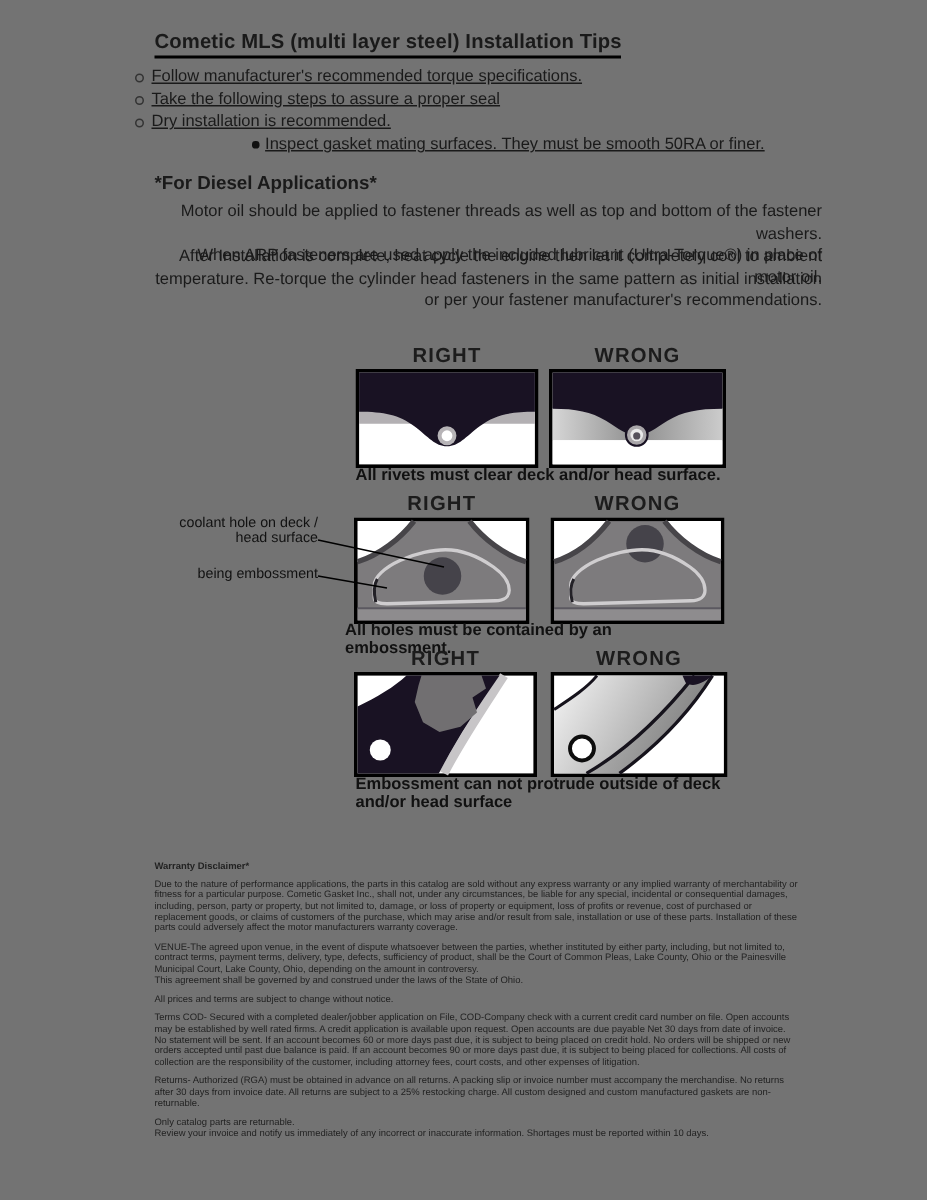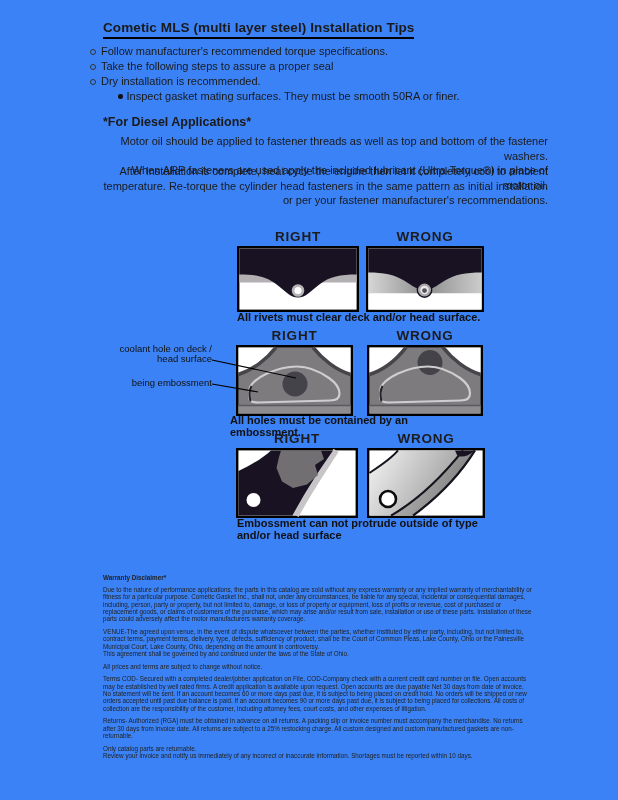--- a/index.html
+++ b/index.html
@@ -1,28 +1,28 @@
 <!DOCTYPE html>
 <html><head>
 <meta charset="utf-8">
 <style>
   html,body { margin:0; padding:0; background:#ffffff; }
   #page {
-    position:relative; width:618px; height:800px; background:#3b82f6;
+    position:relative; width:618px; height:800px; background:#737373;
     font-family:"Liberation Sans", sans-serif; color:#1a1a1a; overflow:hidden;
   }
   .title {
     position:absolute; left:103px; top:20px;
     font-size:13.5px; font-weight:700; letter-spacing:0.1px;
     border-bottom:2px solid #000; padding-bottom:2px;
   }
   .bullets { position:absolute; left:90px; top:44px; width:470px; font-size:11px; line-height:15px; }
-  .b-row { display:flex; align-items:flex-start; }
+  .b-row { display:flex; align-items:flex-start;text-decoration:underline; }
   .marker-o { flex:0 0 auto; width:4px; height:4px; border:1px solid #333; border-radius:50%; margin:5px 5px 0 0; }
-  .b-row.sub { margin-left:28px; }
+  .b-row.sub { margin-left:28px;justify-content:center; }
   .marker-f { flex:0 0 auto; width:4.5px; height:4.5px; background:#111; border-radius:50%; margin:5px 4px 0 0; }
   .diesel-h { position:absolute; left:103px; top:115px; font-size:12.5px; font-weight:700; }
   .para { position:absolute; left:103px; width:445px; font-size:11px; line-height:14.6px; white-space:pre-line;text-align:right; }
   #para1 { top:134px; } #para2 { top:164px; } #para-note { top:205px; }
   .panel-col { position:absolute; }
   .d-label { font-size:13.5px; font-weight:700; letter-spacing:0.8px; text-align:center; margin-bottom:2px; color:#1c1c1c; }
   .caption { position:absolute; font-size:11px; font-weight:700; line-height:11.5px; white-space:pre-line; color:#111; }
   .ptr-label { position:absolute; left:100px; width:112px; text-align:right; font-size:9.5px; line-height:9.5px; color:#111; }
   .legal { position:absolute; left:103px; top:574px; width:430px; color:#222; }
   .legal .lh { font-size:6.3px; font-weight:700; margin:0 0 5px 0; }
@@ -160,21 +160,21 @@
       <rect x="1.2" y="1.2" width="115.6" height="67.6" fill="#ffffff" stroke="#000000" stroke-width="2.4"></rect>
       <path d="M96,2.4 C74,30 51,52 24,67.6 L46,67.6 C70,50 92,28 108,2.4 Z" fill="url(#lg3)"></path>
       <path d="M31,2.4 H96 C74,30 51,52 24,67.6 H2.4 V25 C13,18 24,11 31,2.4 Z" fill="url(#lg2)"></path>
       <path d="M31,2.4 C24,11 13,18 2.4,25" stroke="#16131c" stroke-width="2" fill="none"></path>
       <path d="M96,2.4 C74,30 51,52 24,67.6" stroke="#16131c" stroke-width="2.2" fill="none"></path>
       <path d="M108,2.4 C92,28 70,50 46,67.6" stroke="#16131c" stroke-width="2.2" fill="none"></path>
       <path d="M88,2.4 H108 C100,9 94,10 90,7 Z" fill="#191223"></path>
       <circle cx="21" cy="51" r="8" fill="#ffffff" stroke="#0d0d0d" stroke-width="2.6"></circle>
     </svg>
   </div>
-  <div class="caption" style="left:237px; top:518px;">Embossment can not protrude outside of type
+  <div class="caption" style="left:237px; top:518px;">Embossment can not protrude outside of deck
 and/or head surface</div>
 
   <div class="legal">
     <div class="lh">Warranty Disclaimer*</div>
     <p class="lp">Due to the nature of performance applications, the parts in this catalog are sold without any express warranty or any implied warranty of merchantability or fitness for a particular purpose.  Cometic Gasket Inc., shall not, under any circumstances, be liable for any special, incidental or consequential damages, including, person, party or property, but not limited to, damage, or loss of property or equipment, loss of profits or revenue, cost of purchased or replacement goods, or claims of customers of the purchase, which may arise and/or result from sale, installation or use of these parts.  Installation of these parts could adversely affect the motor manufacturers warranty coverage.</p>
     <p class="lp">VENUE-The agreed upon venue, in the event of dispute whatsoever between the parties, whether instituted by either party, including, but not limited to, contract terms, payment terms, delivery, type, defects, sufficiency of product, shall be the Court of Common Pleas, Lake County, Ohio or the Painesville Municipal Court, Lake County, Ohio, depending on the amount in controversy.
 This agreement shall be governed by and construed under the laws of the State of Ohio.</p>
     <p class="lp">All prices and terms are subject to change without notice.</p>
     <p class="lp">Terms COD- Secured with a completed dealer/jobber application on File, COD-Company check with a current credit card number on file.  Open accounts may be established by well rated firms.  A credit application is available upon request.  Open accounts are due payable Net 30 days from date of invoice.  No statement will be sent.  If an account becomes 60 or more days past due, it is subject to being placed on credit hold.  No orders will be shipped or new orders accepted until past due balance is paid.  If an account becomes 90 or more days past due, it is subject to being placed for collections.  All costs of collection are the responsibility of the customer, including attorney fees, court costs, and other expenses of litigation.</p>
     <p class="lp">Returns- Authorized (RGA) must be obtained in advance on all returns.  A packing slip or invoice number must accompany the merchandise.  No returns after 30 days from invoice date.  All returns are subject to a 25% restocking charge.  All custom designed and custom manufactured gaskets are non-returnable.</p>

